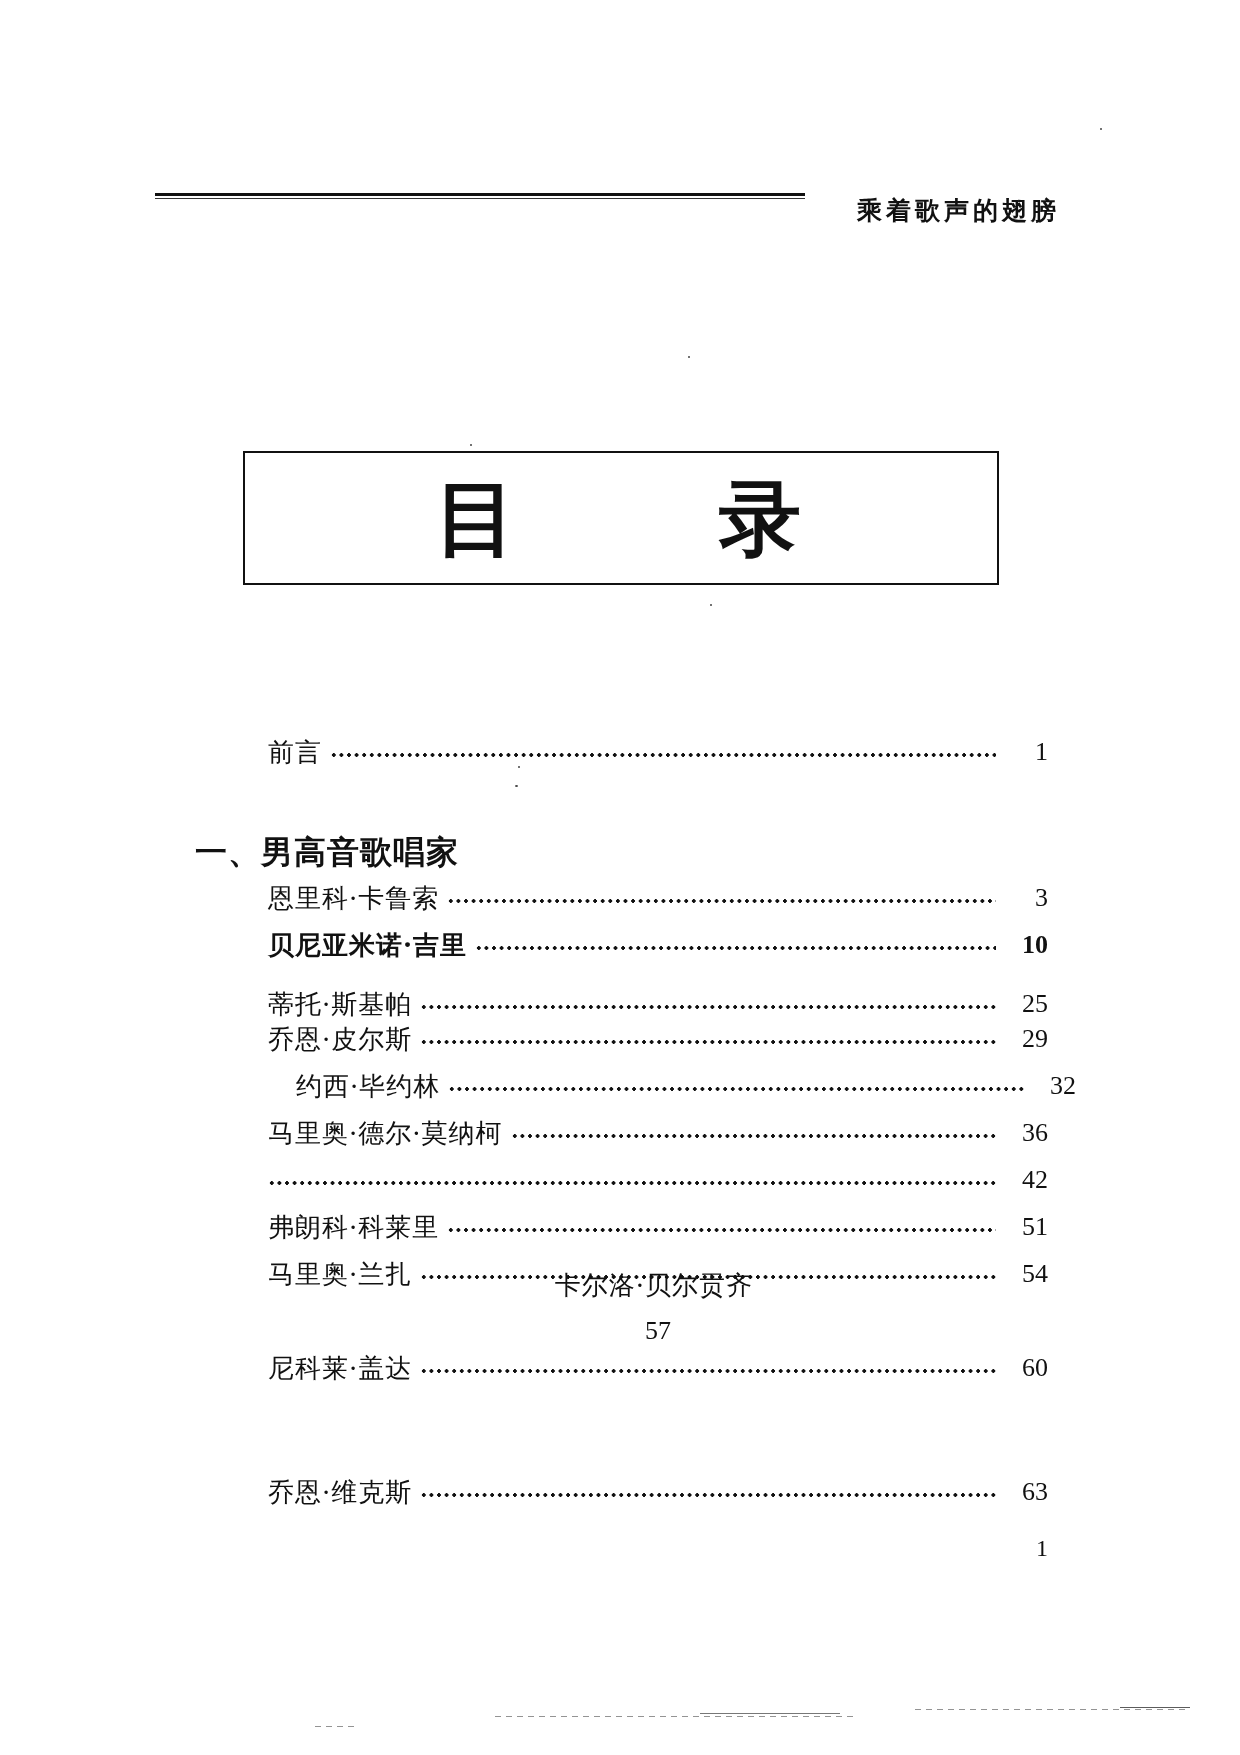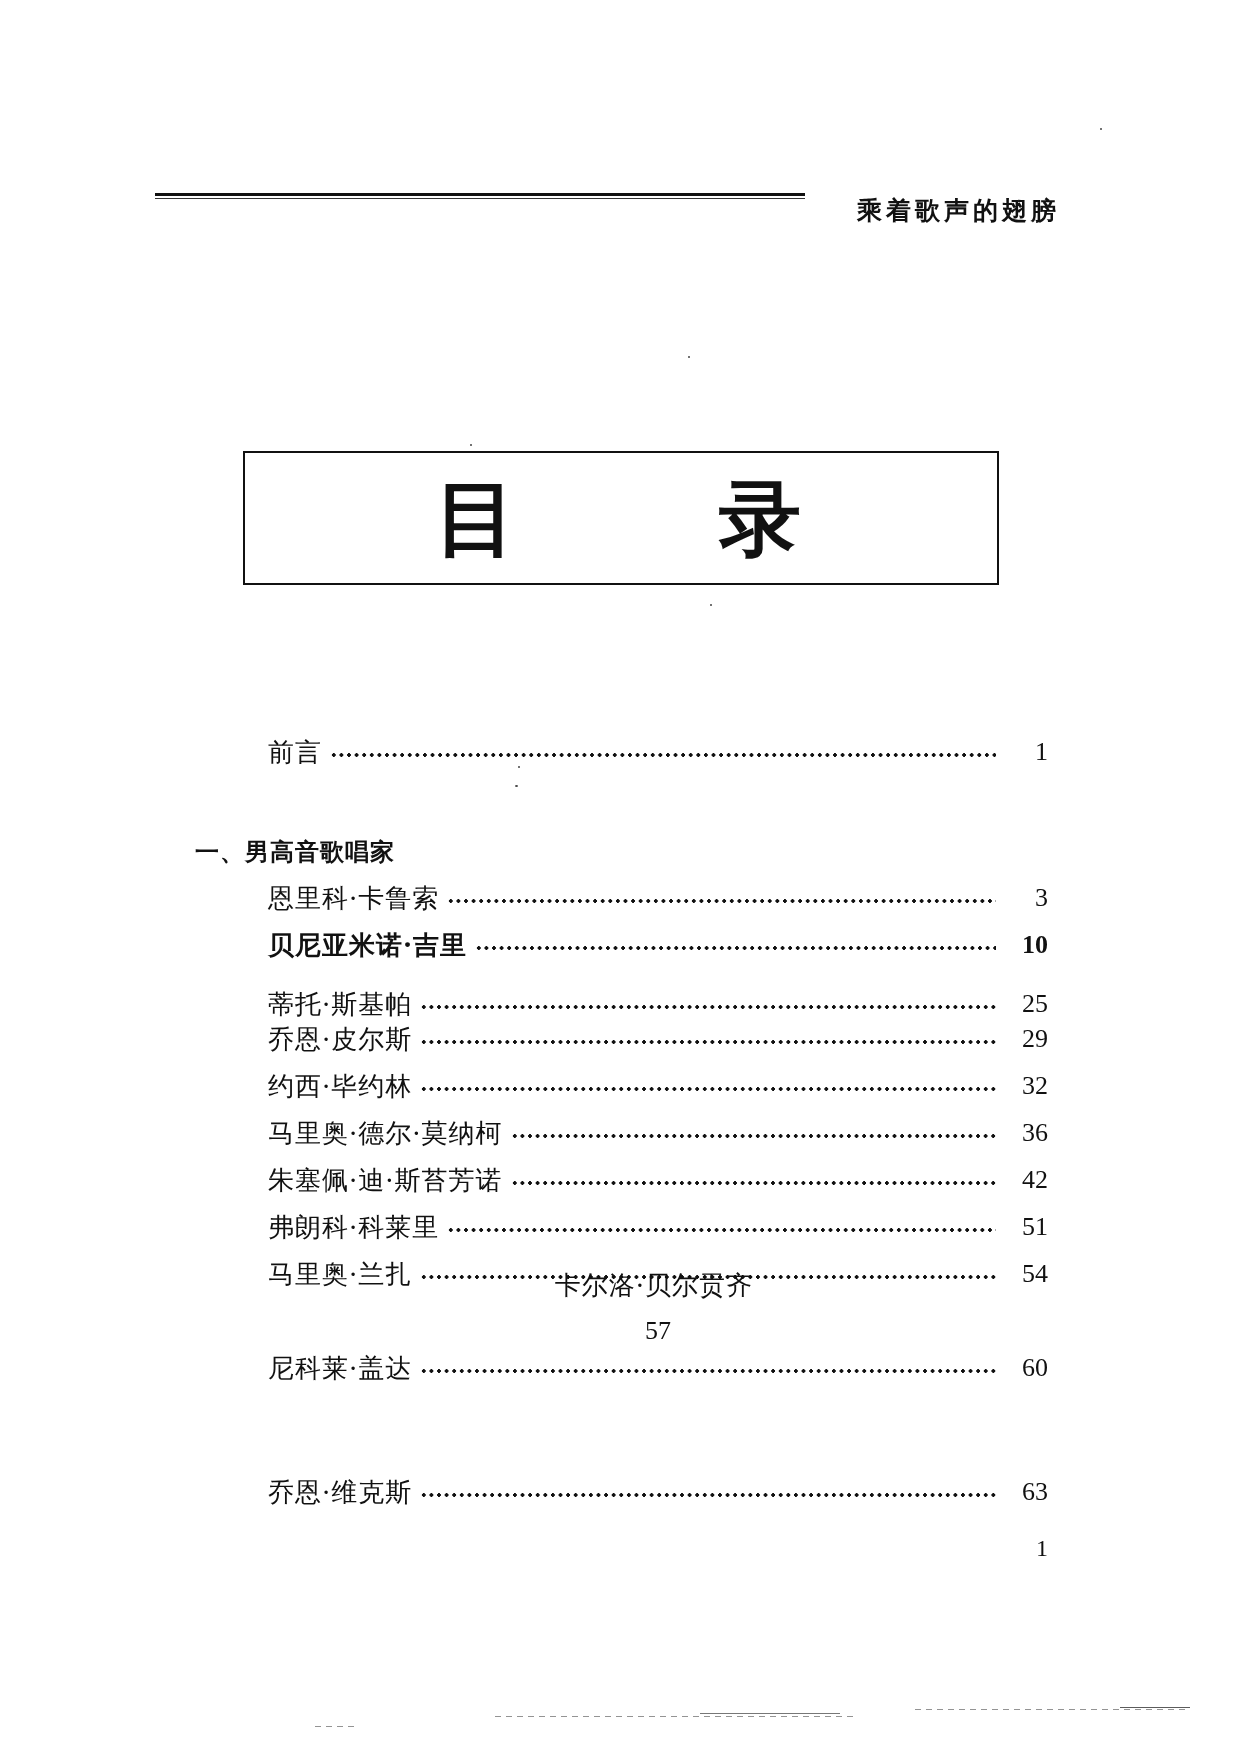--- a/index.html
+++ b/index.html
@@ -110,21 +110,21 @@
       text-align: right;
       font-family: "Liberation Serif", "DejaVu Serif", serif;
       font-size: 26px;
     }
     .section-heading {
       position: absolute;
       left: 195px;
       top: 832px;
       font-family: Liberation Serif, serif;
       font-weight: bold;
-      font-size: 24px;
+      font-size: 32px;
       line-height: 40px;
       white-space: nowrap;
       letter-spacing: 1px;
     }
     .folio {
       position: absolute;
       left: 1036px;
       top: 1533px;
       font-family: "Liberation Serif", "DejaVu Serif", serif;
       font-size: 24px;
@@ -179,32 +179,31 @@
   <div class="toc-row" style="top:984px;">
     <span class="toc-label">蒂托·斯基帕</span>
     <span class="toc-leader"></span>
     <span class="toc-page">25</span>
   </div>
   <div class="toc-row" style="top:1019px;">
     <span class="toc-label">乔恩·皮尔斯</span>
     <span class="toc-leader"></span>
     <span class="toc-page">29</span>
   </div>
-  <div class="toc-row" style="top:1066px;">
+  <div class="toc-row" style="top:1066px;margin-left:28px;">
     <span class="toc-label">约西·毕约林</span>
     <span class="toc-leader"></span>
     <span class="toc-page">32</span>
   </div>
   <div class="toc-row" style="top:1113px;">
     <span class="toc-label">马里奥·德尔·莫纳柯</span>
     <span class="toc-leader"></span>
     <span class="toc-page">36</span>
   </div>
   <div class="toc-row" style="top:1160px;">
-    <span class="toc-label">朱塞佩·迪·斯苔芳诺</span>
     <span class="toc-leader"></span>
     <span class="toc-page">42</span>
   </div>
   <div class="toc-row" style="top:1207px;">
     <span class="toc-label">弗朗科·科莱里</span>
     <span class="toc-leader"></span>
     <span class="toc-page">51</span>
   </div>
   <div class="toc-row" style="top:1254px;justify-content:space-between;">
     <span class="toc-label">马里奥·兰扎</span>

